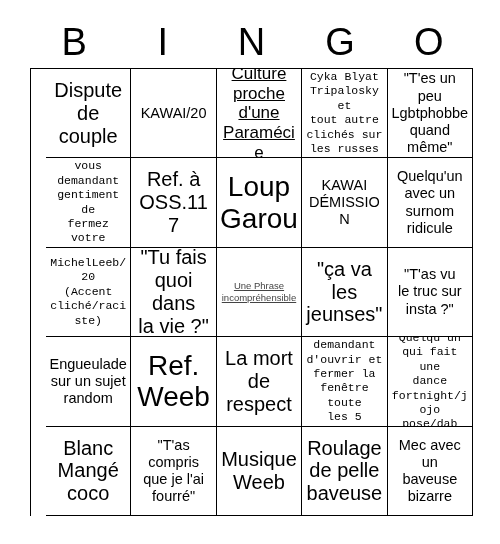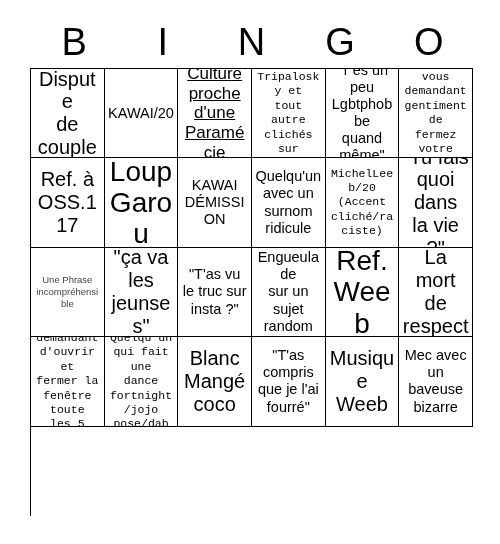--- a/index.html
+++ b/index.html
@@ -41,23 +41,24 @@
   #grid {
     position: absolute;
     left: 30px;
     top: 68px;
     width: 443px;
     height: 448px;
     border-top: 1px solid #000000;
     border-left: 1px solid #000000;
     box-sizing: border-box;
     display: grid;
-    grid-template-columns: repeat(6, 1fr);
+    grid-template-columns: repeat(5, 1fr);
     grid-template-rows: repeat(5, 1fr);
     background: #ffffff;
+    padding-left: 15px;
   }
   .cell {
     border-right: 1px solid #000000;
     border-bottom: 1px solid #000000;
     box-sizing: border-box;
     display: flex;
     align-items: center;
     justify-content: center;
     text-align: center;
     padding: 2px 3px;
@@ -69,21 +70,21 @@
     white-space: pre-line;
     word-wrap: break-word;
     hyphens: none;
   }
   
   .sz-xxl .cell-text { font-size: 28px; line-height: 1.12; }
   .sz-xl  .cell-text { font-size: 20px; line-height: 1.14; }
   .sz-l   .cell-text { font-size: 17px; line-height: 1.16; text-decoration: underline; }
   .sz-m   .cell-text { font-size: 14.5px; line-height: 1.18; }
   .sz-s   .cell-text { font-size: 11.5px; line-height: 1.25; font-family: Liberation Mono, monospace; }
-  .sz-xs  .cell-text { font-size: 9.5px; line-height: 1.28; color: #444444; }
+  .sz-xs  .cell-text { font-size: 9.5px; line-height: 1.28; color: #444444; text-decoration: underline; }
 </style>
 </head>
 <body>
 
 <div id="card">
 
   <div id="header-row">
     <div class="header-letter">B</div>
     <div class="header-letter">I</div>
     <div class="header-letter">N</div>
@@ -205,20 +206,25 @@
       <div class="cell sz-m">
         <span class="cell-text">"T'as
 compris
 que je l'ai
 fourré"</span>
       </div>
       <div class="cell sz-xl">
         <span class="cell-text">Musique
 Weeb</span>
       </div>
+      <div class="cell sz-xl">
+        <span class="cell-text">Roulage
+de pelle
+baveuse</span>
+      </div>
       <div class="cell sz-m">
         <span class="cell-text">Mec avec
 un
 baveuse
 bizarre</span>
       </div>
     </div>
 
 </div>
 

